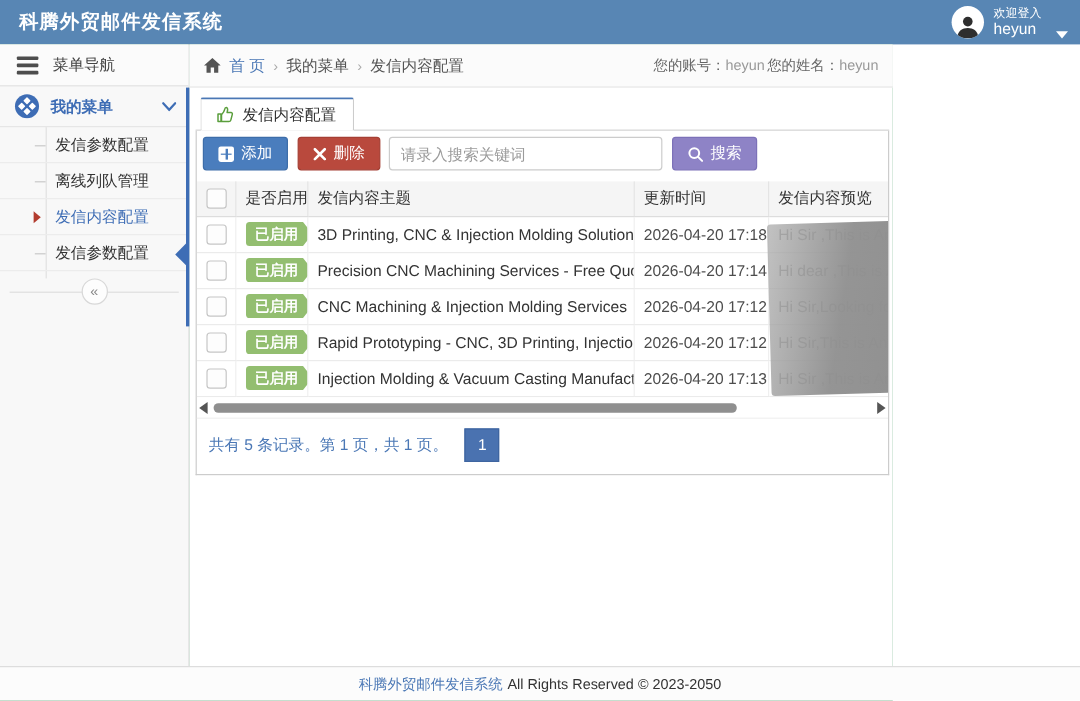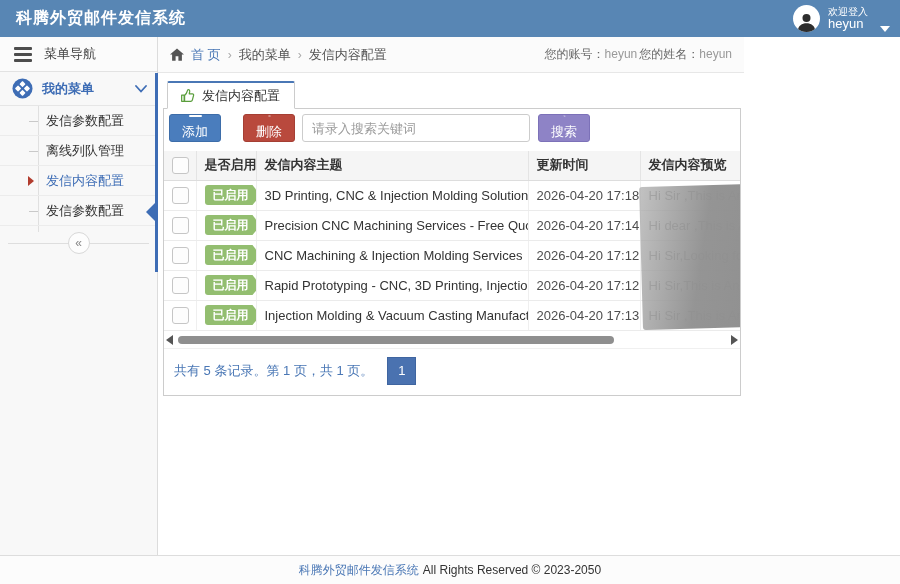--- a/index.html
+++ b/index.html
@@ -47,36 +47,36 @@
   .account-info .val { color:#999; }
 
   
   .panel { position:absolute; left:5px; right:3px; top:44px; }
   .tabs-row { height:28px; border-bottom:1px solid #ccc; padding-left:4px; display:flex; }
   .tab-active { position:relative; top:0; display:flex; align-items:center; gap:7px; background:#fff; border:1px solid #ccc; border-bottom:1px solid #fff; border-top:2px solid #4a77b5; border-radius:2px 2px 0 0; padding:0 14px 0 12px; margin-bottom:-1px; font-size:13px; color:#333; cursor:pointer; }
   .panel-body { border:1px solid #ccc; border-top:none; background:#fff; }
 
   
   .toolbar { display:flex; align-items:center; padding:5px 5px; gap:4px; }
-  .btn { height:28px; display:inline-flex; align-items:center; gap:6px; padding:0 12px; border-radius:3px; color:#fff; font-size:13px; cursor:pointer; border:1px solid transparent;flex-direction:column; }
+  .btn { height:28px; display:inline-flex; align-items:center; gap:6px; padding:0 12px; border-radius:3px; color:#fff; font-size:13px; cursor:pointer; border:1px solid transparent; }
   .btn-add { background:#4a7dbd; border-color:#3d6da9; }
-  .btn-del { background:#b9493d; border-color:#a53f34; margin-left:18px; }
+  .btn-del { background:#b9493d; border-color:#a53f34; margin-left:4px; }
   .btn-search { background:#8e83c6; border-color:#7c71b8; margin-left:4px; }
   .plus-box { width:13px; height:13px; background:#fff; border-radius:2px; position:relative; }
   .plus-box::before, .plus-box::after { content:""; position:absolute; background:#4a7dbd; }
   .plus-box::before { left:6px; top:2px; width:1.8px; height:9px; }
   .plus-box::after { top:6px; left:2px; height:1.8px; width:9px; }
   .search-input { height:28px; width:228px; margin-left:3px; border:1px solid #ccc; border-radius:3px; padding:0 9px; font-size:13px; color:#333; outline:none; font-family:inherit; }
   .search-input::placeholder { color:#9b9b9b; }
 
   
   .table-wrap { position:relative; overflow:hidden; margin-top:4px; }
   table { border-collapse:collapse; table-layout:fixed; width:1040px; font-size:13px; }
   col.c-check { width:32px; } col.c-status { width:60px; } col.c-subj { width:272px; } col.c-time { width:112px; } col.c-prev { width:564px; }
-  thead th { background:#f5f5f5; border-bottom:1px solid #ddd; border-right:1px solid #e4e4e4; height:29px; text-align:left; font-weight:bold; color:#333; padding:0 8px; white-space:nowrap; }
+  thead th { background:#f5f5f5; border-bottom:1px solid #ddd; border-right:1px solid #e4e4e4; height:29px; text-align:left; font-weight:normal; color:#333; padding:0 8px; white-space:nowrap; }
   tbody td { height:30px; border-bottom:1px solid #ebebeb; border-right:1px solid #efefef; padding:0 8px; white-space:nowrap; overflow:hidden; }
   td.subj { color:#333; }
   td.time { color:#4d4d4d; }
   td.prev { color:#9b9b9b; }
   .cbx { width:17px; height:17px; border:1px solid #c6c6c6; border-radius:3px; background:#fdfdfd; cursor:pointer; }
   .badge-on { display:inline-block; background:#93be70; color:#fff; font-size:12px; font-weight:bold; line-height:20px; padding:0 12px 0 8px; border-radius:3px 0 0 3px; clip-path:polygon(0 0, calc(100% - 8px) 0, 100% 50%, calc(100% - 8px) 100%, 0 100%); }
   .gap { display:inline-block; width:10px; }
   .redaction { position:absolute; left:477px; top:33px; width:219px; height:143px; background:linear-gradient(100deg, rgba(171,171,171,0.72), rgba(145,145,145,0.97) 30%, #8d8d8d 75%, rgba(150,150,150,0.95)); transform:rotate(-1.6deg); border-radius:3px; }
 
   

